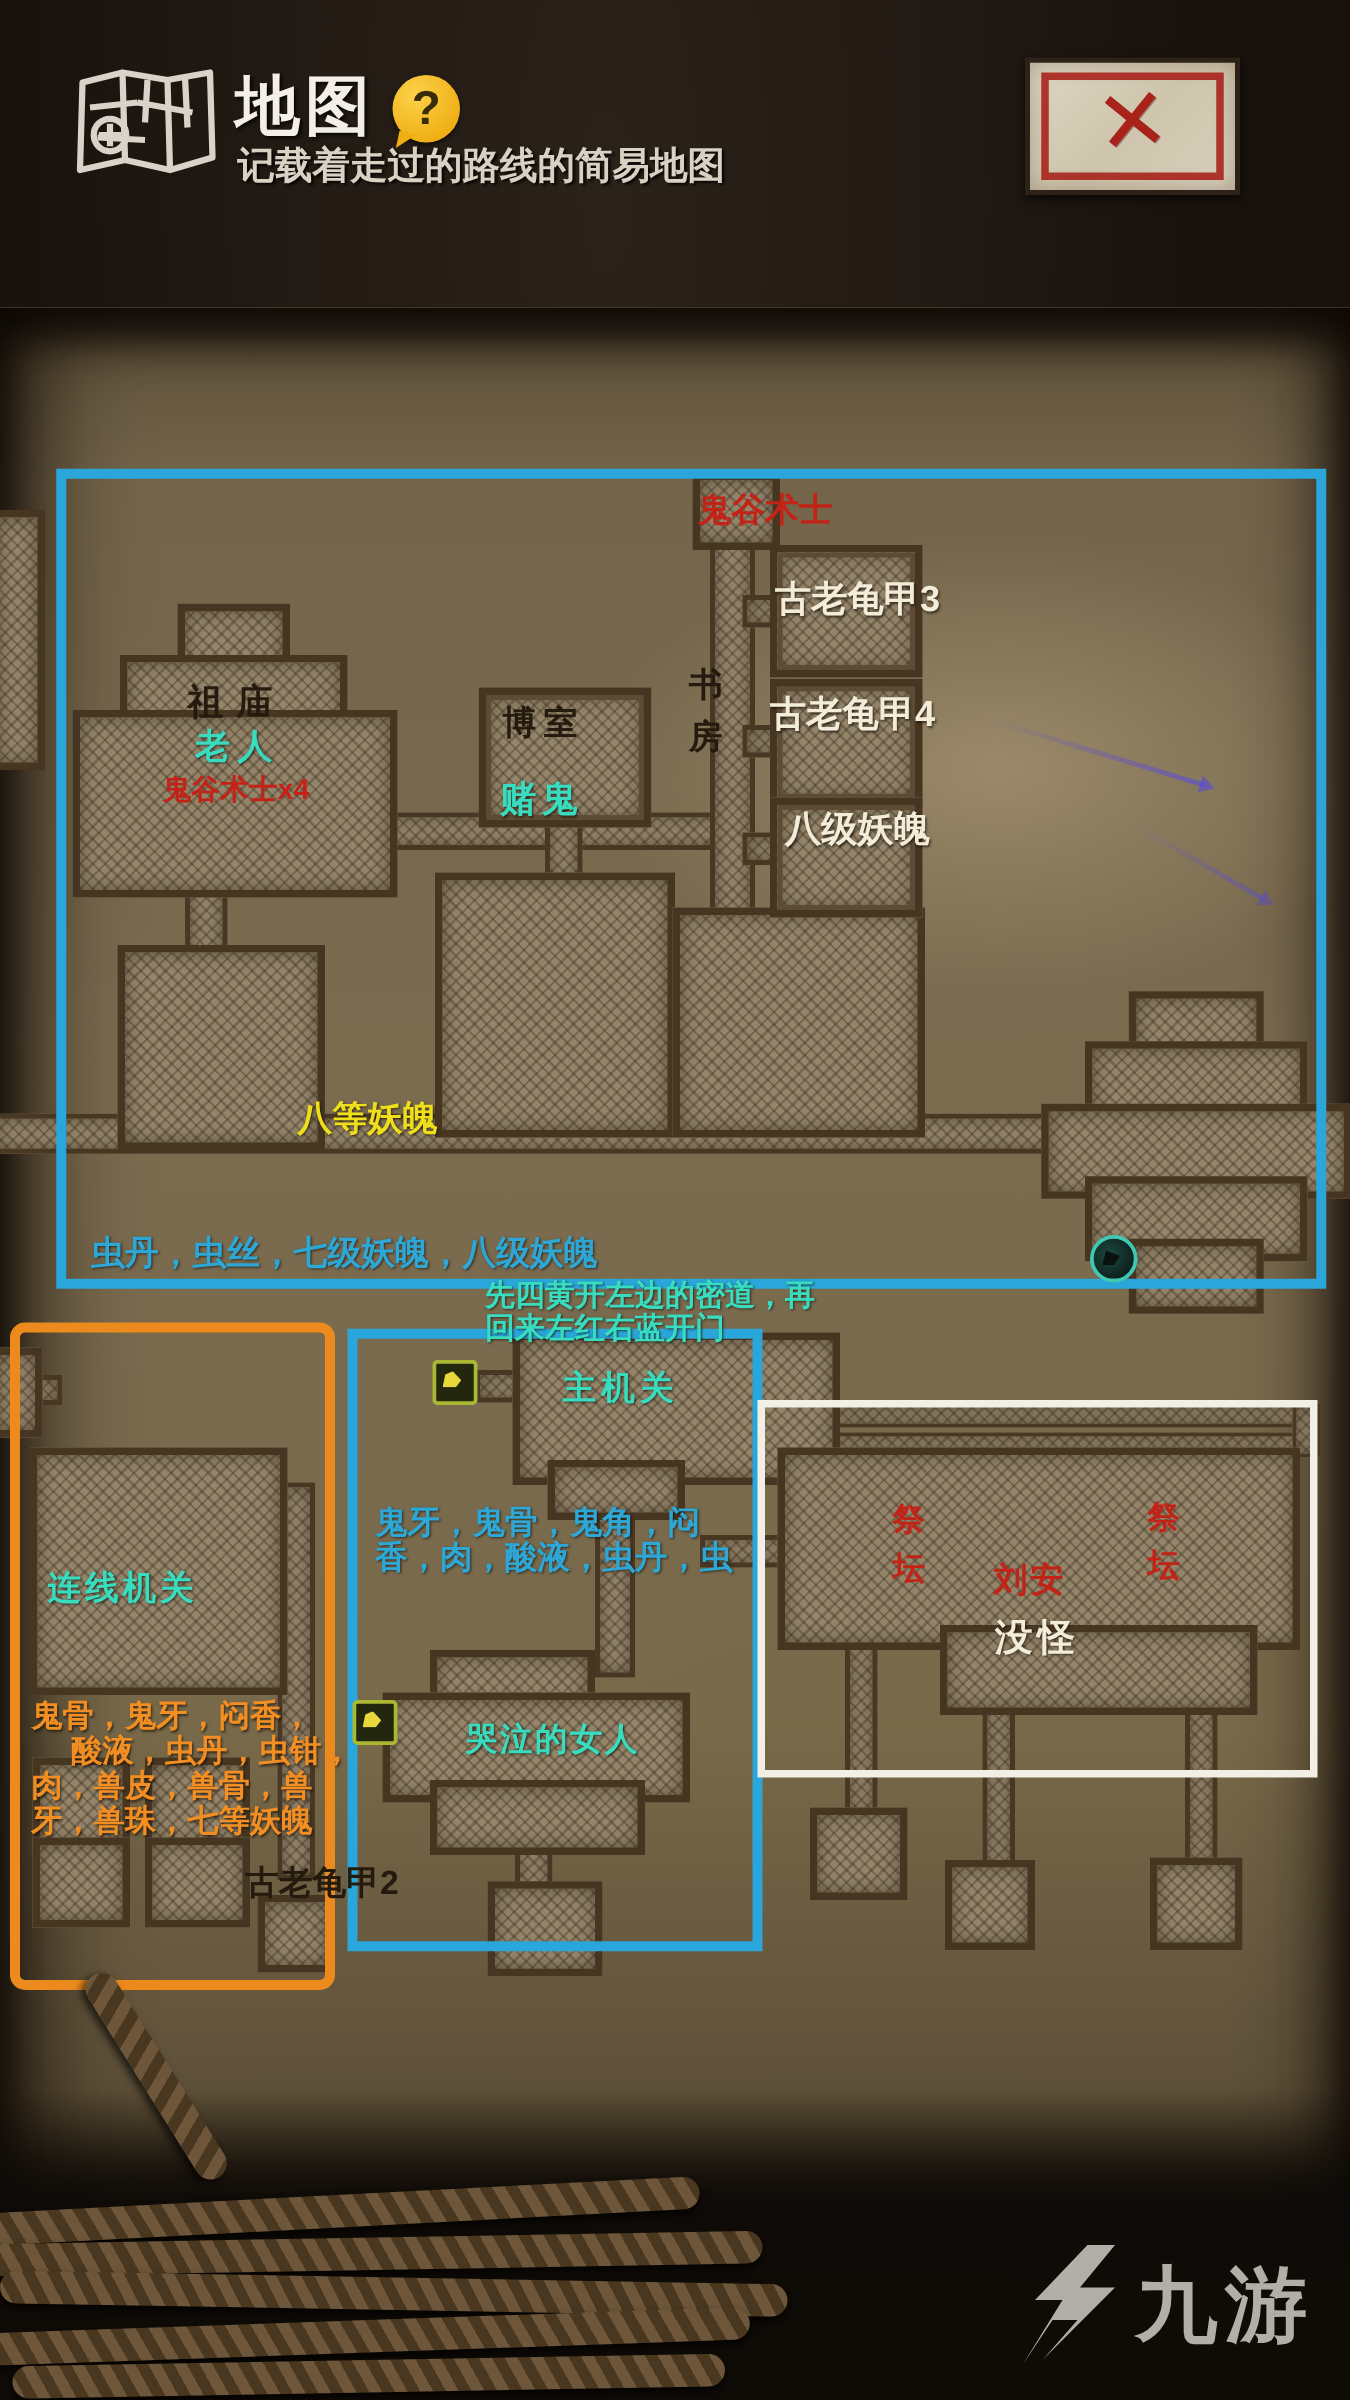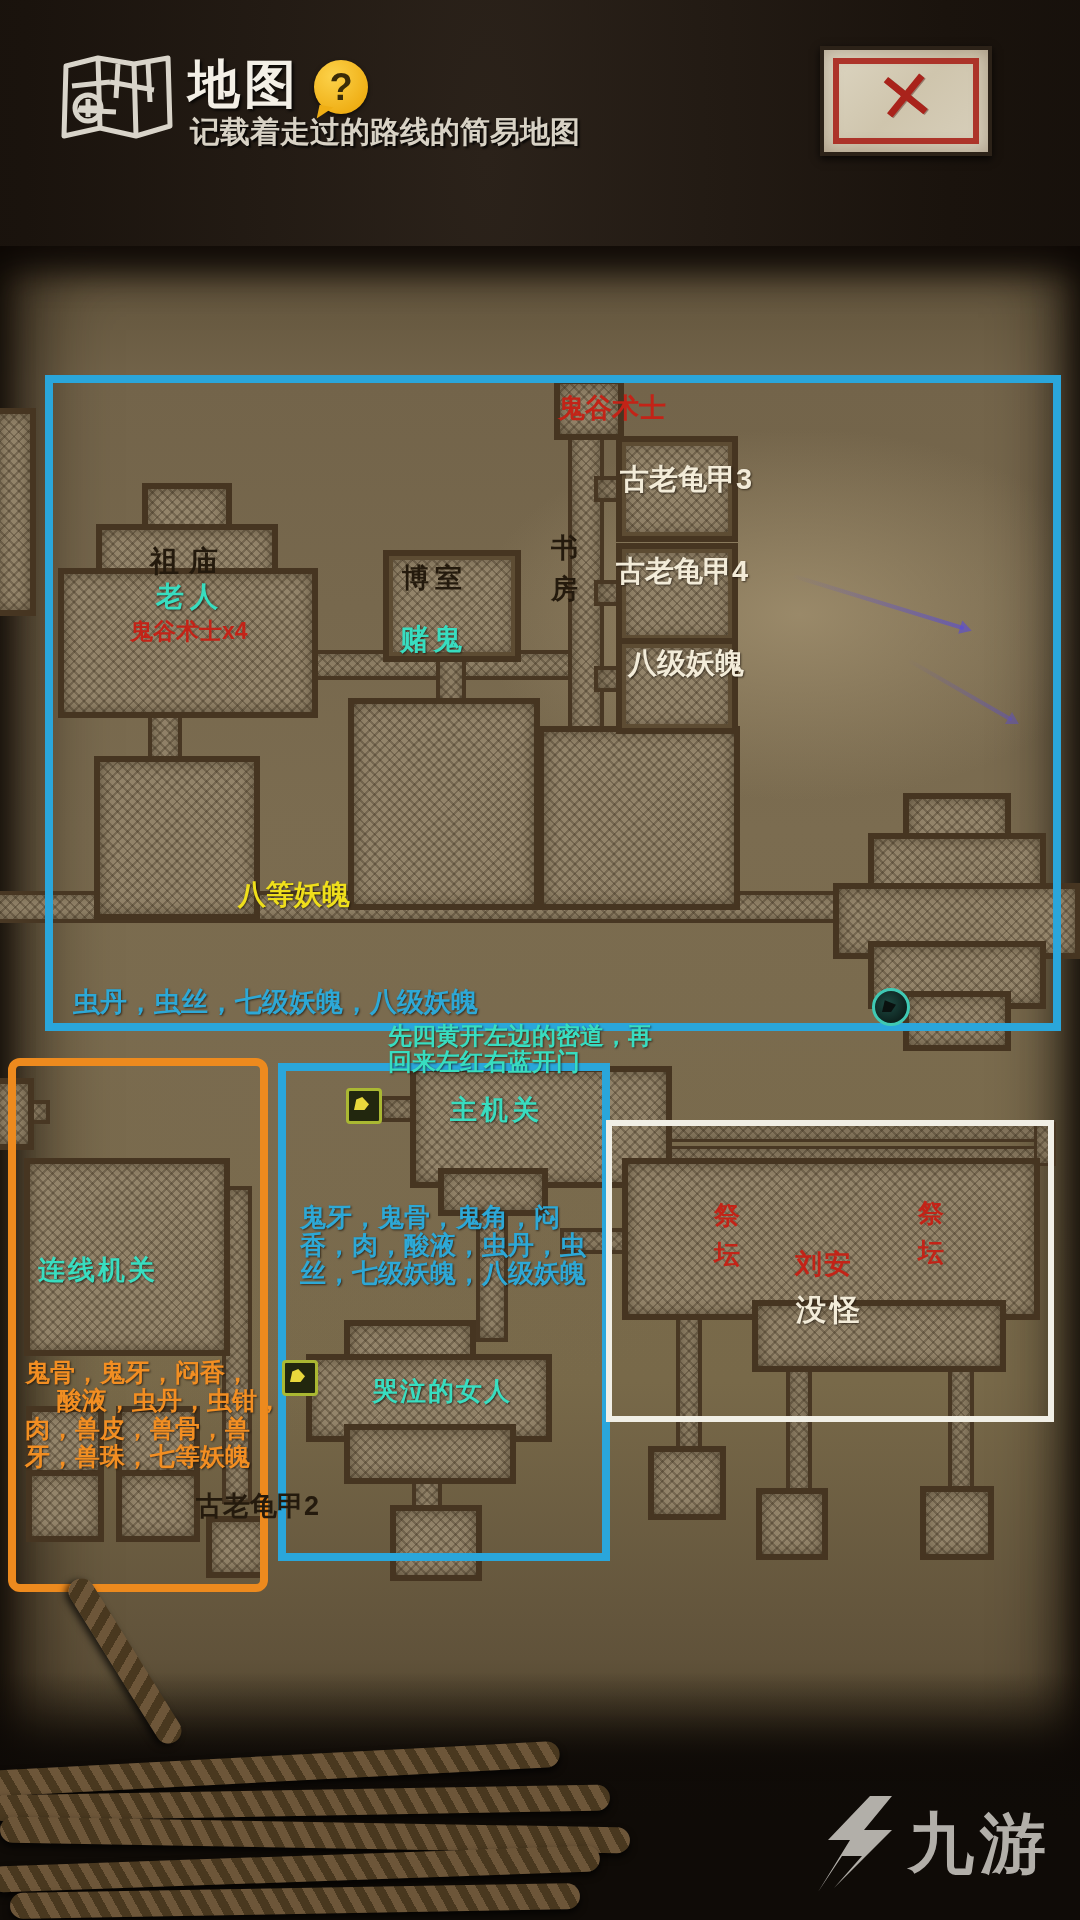--- a/index.html
+++ b/index.html
@@ -209,21 +209,20 @@
   <div class="lbl t-cyan" style="left:400px;top:620px;font-size:29px;letter-spacing:4px;">赌鬼</div>
   <div class="lbl t-yellow" style="left:238px;top:876px;font-size:28px;">八等妖魄</div>
   <div class="lbl t-blue" style="left:73px;top:984px;font-size:27px;">虫丹，虫丝，七级妖魄，八级妖魄</div>
 
   <div class="lbl t-cyan" style="left:388px;top:1020px;font-size:24px;">先四黄开左边的密道，再</div>
   <div class="lbl t-cyan" style="left:388px;top:1046px;font-size:24px;">回来左红右蓝开门</div>
 
   <div class="lbl t-cyan" style="left:450px;top:1092px;font-size:27px;letter-spacing:4px;">主机关</div>
   <div class="lbl t-blue" style="left:300px;top:1228px;font-size:26px;">香，肉，酸液，虫丹，虫</div>
   <div class="lbl t-blue" style="left:300px;top:1200px;font-size:26px;">鬼牙，鬼骨，鬼角，闷</div>
-  <div class="lbl t-blue" style="left:300px;top:1256px;font-size:26px;">丝，七级妖魄，八级妖魄</div>
   <div class="lbl t-cyan" style="left:372px;top:1374px;font-size:26px;letter-spacing:2px;">哭泣的女人</div>
 
   <div class="lbl t-cyan" style="left:38px;top:1252px;font-size:27px;letter-spacing:3px;">连线机关</div>
   <div class="lbl t-orange" style="left:25px;top:1356px;font-size:25px;">鬼骨，鬼牙，闷香，</div>
   <div class="lbl t-orange" style="left:25px;top:1384px;font-size:25px;padding-left:32px;">酸液，虫丹，虫钳，</div>
   <div class="lbl t-orange" style="left:25px;top:1412px;font-size:25px;">肉，兽皮，兽骨，兽</div>
   <div class="lbl t-orange" style="left:25px;top:1440px;font-size:25px;">牙，兽珠，七等妖魄</div>
   <div class="lbl t-black" style="left:196px;top:1488px;font-size:27px;">古老龟甲2</div>
 
   <div class="lbl t-red vtext" style="left:706px;top:1196px;font-size:26px;">祭坛</div>

